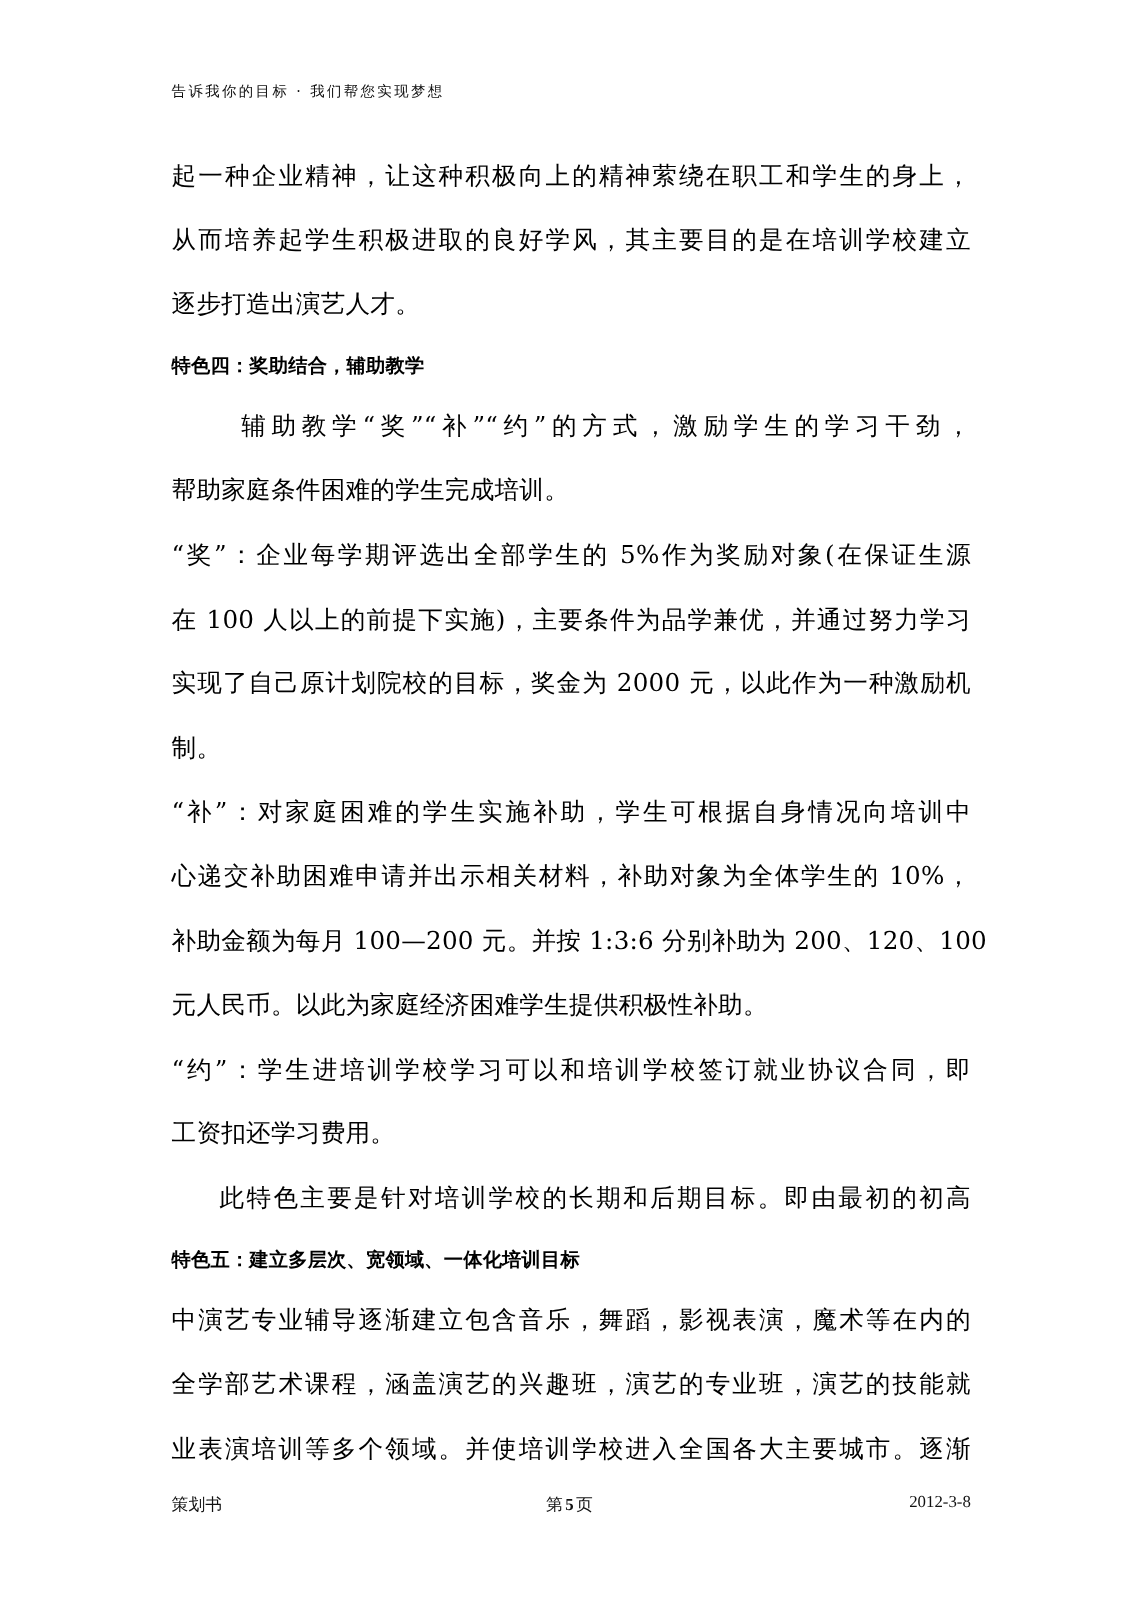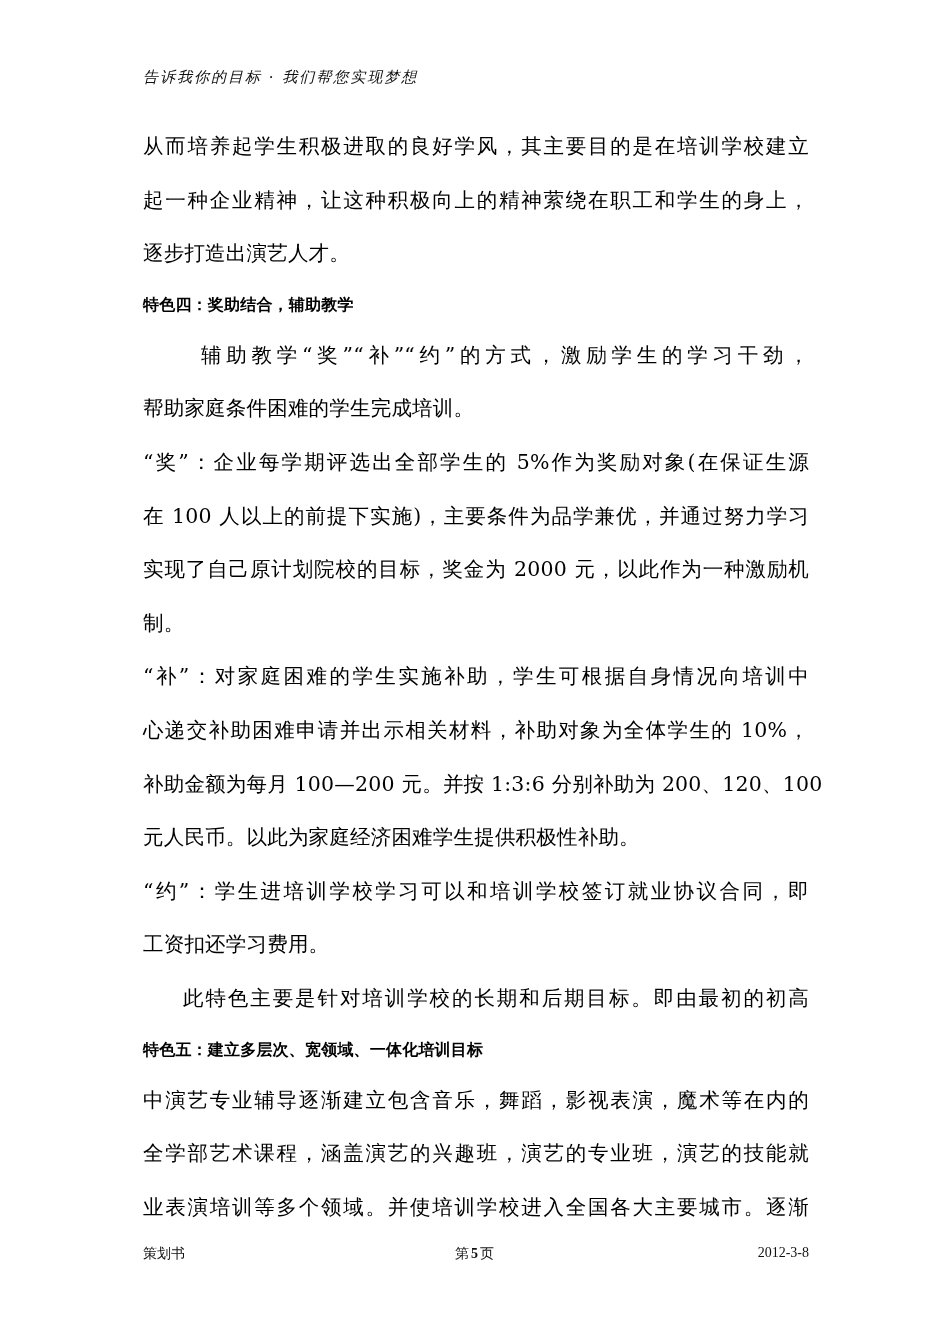--- a/index.html
+++ b/index.html
@@ -12,22 +12,21 @@
       height: 1344px;
       position: relative;
       overflow: hidden;
       font-family: "DejaVu Serif", "Liberation Serif", serif;
       color: #000000;
     }
     .page-header {
       position: absolute;
       left: 143px;
       top: 68px;
-      font-size: 15px;
-      font-style: italic;
+      font-size: 12px;
       letter-spacing: 2px;
       color: #111;
       font-family: "DejaVu Serif", serif;
     }
     .body {
       position: absolute;
       left: 143px;
       top: 120px;
       width: 666px;
     }
@@ -67,22 +66,22 @@
     .footer-center .num { font-weight: bold; margin: 0 2px; }
     .footer-right { position: absolute; right: 0; top: 0; }
   </style>
 </head>
 <body>
 
 <div class="page-header">告诉我你的目标 · 我们帮您实现梦想</div>
 
 <div class="body">
 
+  <div class="line justify">起一种企业精神，让这种积极向上的精神萦绕在职工和学生的身上，</div>
   <div class="line justify">从而培养起学生积极进取的良好学风，其主要目的是在培训学校建立</div>
-  <div class="line justify">起一种企业精神，让这种积极向上的精神萦绕在职工和学生的身上，</div>
   <div class="line">逐步打造出演艺人才。</div>
 
   <div class="line heading">特色四：奖助结合，辅助教学</div>
 
   <div class="line justify indent">辅助教学“奖”“补”“约”的方式，激励学生的学习干劲，</div>
   <div class="line">帮助家庭条件困难的学生完成培训。</div>
 
   <div class="line justify">“奖”：企业每学期评选出全部学生的 5%作为奖励对象(在保证生源</div>
   <div class="line justify">在 100 人以上的前提下实施)，主要条件为品学兼优，并通过努力学习</div>
   <div class="line justify">实现了自己原计划院校的目标，奖金为 2000 元，以此作为一种激励机</div>

